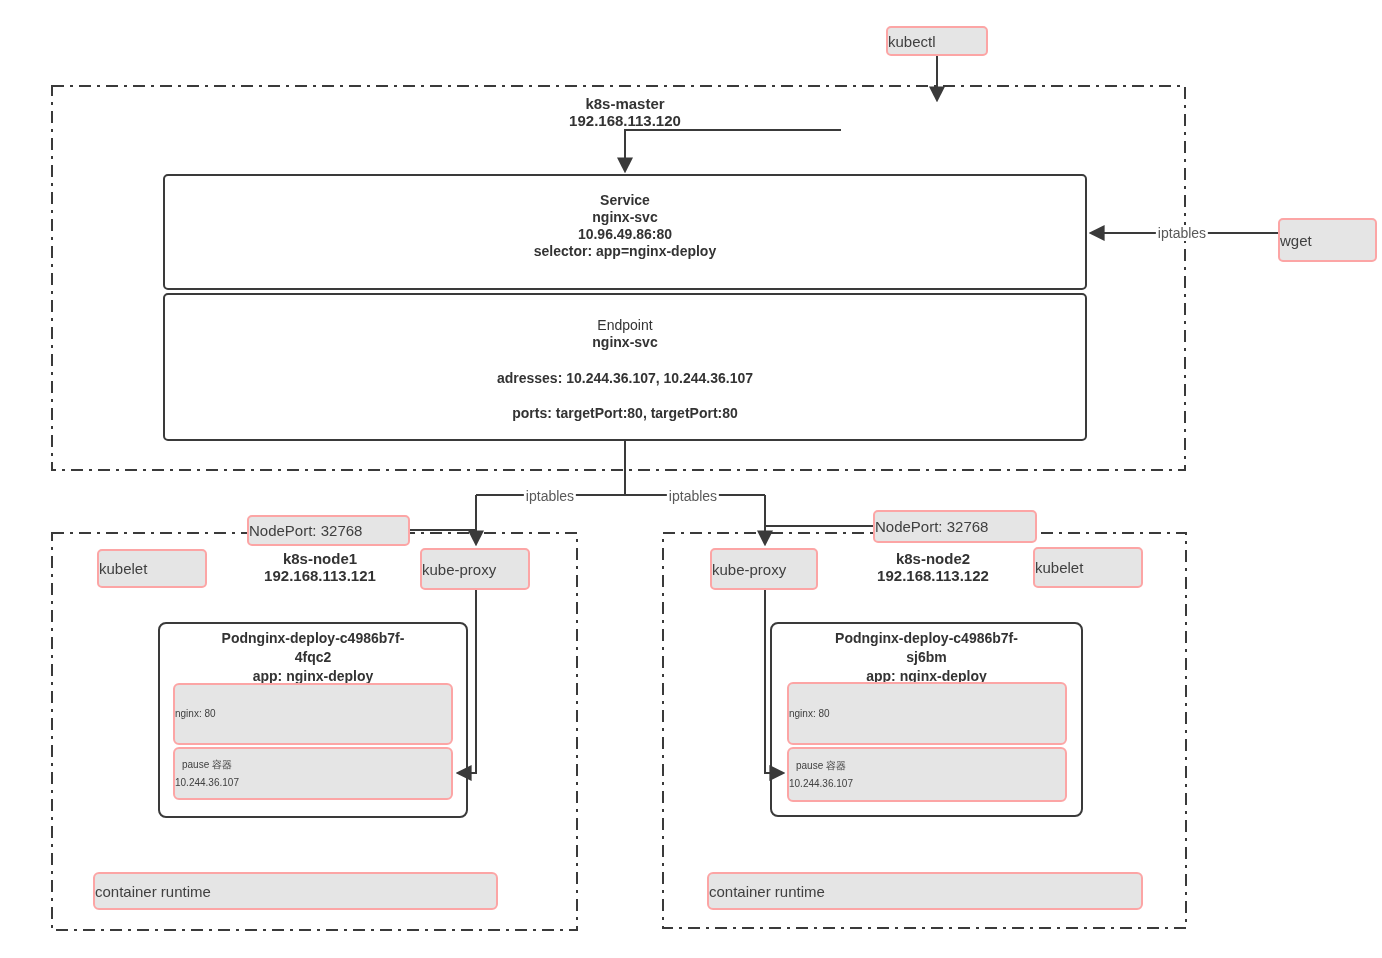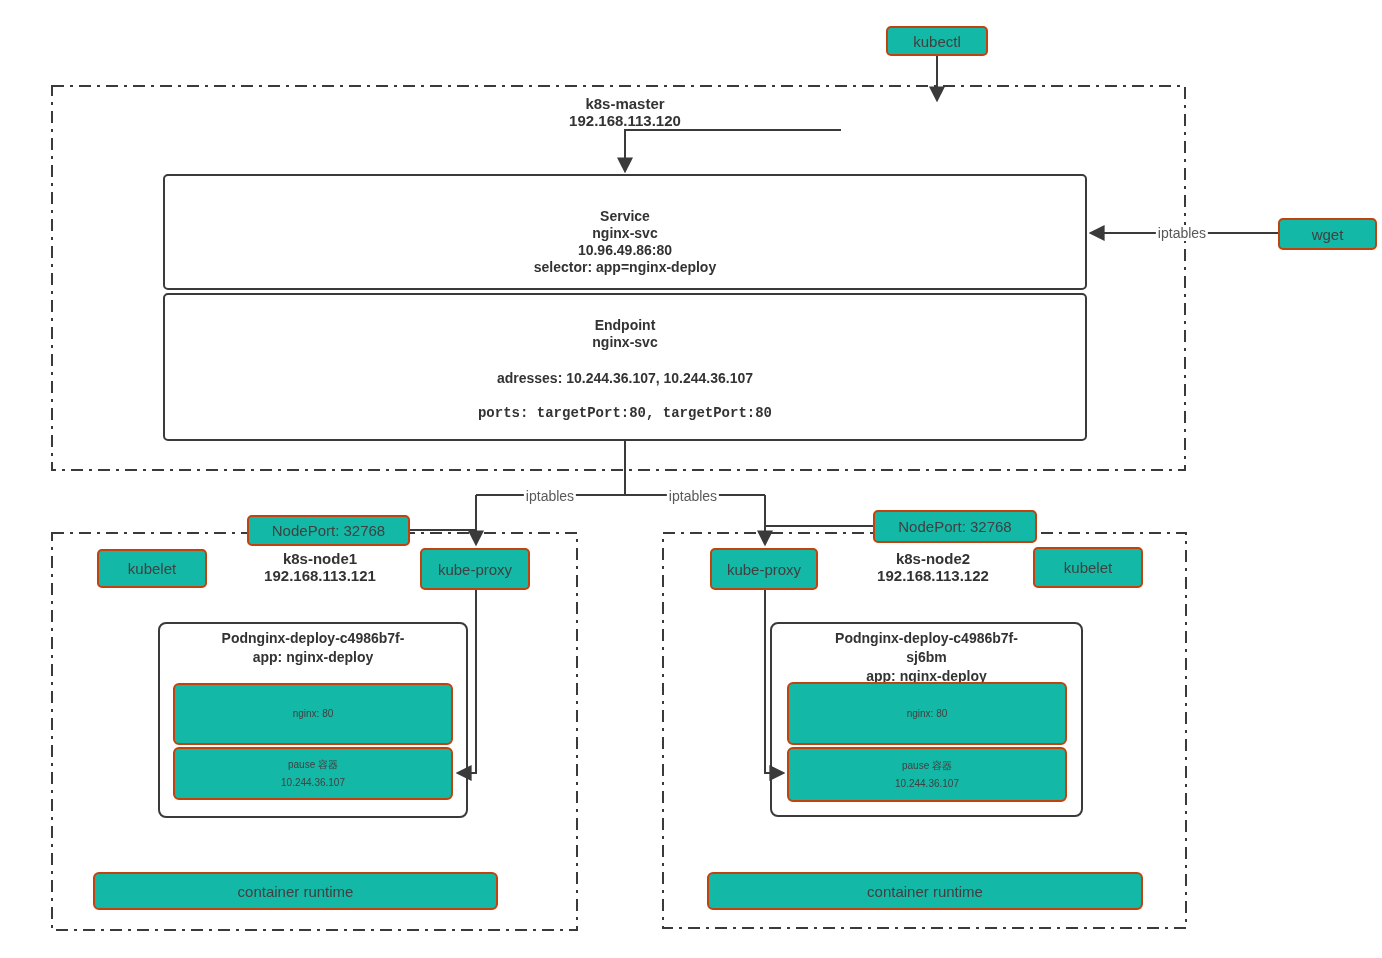--- a/index.html
+++ b/index.html
@@ -4,33 +4,33 @@
 <style>
   html,body{margin:0;padding:0;background:#fff;}
   #canvas{
     position:relative;width:1382px;height:958px;background:#ffffff;
     font-family:"Liberation Sans",sans-serif;color:#404040;overflow:hidden;
   }
   svg.layer{position:absolute;left:0;top:0;width:1382px;height:958px;pointer-events:none;}
   #dash-layer{z-index:1;}
   #line-layer{z-index:4;}
   .box{
-    position:absolute;box-sizing:border-box;background:#14b8a6;
-    border:2px solid #c2410c;border-radius:5px;
-    display:flex;align-items:center;justify-content:center;
+    position:absolute;box-sizing:border-box;background:#e5e5e5;
+    border:2px solid #fca5a5;border-radius:5px;
+    display:flex;align-items:center;
     font-size:15px;color:#404040;z-index:2;text-align:center;
   }
   .bigbox{
     position:absolute;box-sizing:border-box;background:#ffffff;
     border:2px solid #3a3a3a;border-radius:5px;z-index:2;
     text-align:center;color:#333;
   }
   .pod{border-radius:8px;}
-  .svc-lines{font-size:14px;font-weight:bold;line-height:17px;padding-top:32px;}
-  .ep-title{font-size:14px;font-weight:bold;line-height:17px;padding-top:22px;}
+  .svc-lines{font-size:14px;font-weight:bold;line-height:17px;padding-top:16px;}
+  .ep-title{font-size:14px;font-weight:normal;line-height:17px;padding-top:22px;}
   .ep-row{font-size:14px;font-weight:bold;line-height:17px;}
   .pod-title{font-size:14px;font-weight:bold;line-height:19px;padding-top:5px;color:#333;text-align:center;}
   .freelabel{
     position:absolute;z-index:3;text-align:center;color:#333;
     font-weight:bold;font-size:15px;line-height:17px;white-space:nowrap;
     transform:translateX(-50%);
   }
   .linelabel{
     position:absolute;z-index:5;background:#ffffff;color:#595959;
     font-size:14px;line-height:14px;padding:1px 2px;white-space:nowrap;
@@ -65,42 +65,42 @@
     <line x1="765" y1="495" x2="765" y2="544" stroke="#3a3a3a" stroke-width="2" marker-end="url(#arrow)"></line>
     <line x1="410" y1="530" x2="476" y2="530" stroke="#3a3a3a" stroke-width="2"></line>
     <line x1="765" y1="526" x2="873" y2="526" stroke="#3a3a3a" stroke-width="2"></line>
     <polyline points="476,590 476,773 458,773" fill="none" stroke="#3a3a3a" stroke-width="2" marker-end="url(#arrow)"></polyline>
     <polyline points="765,590 765,773 783,773" fill="none" stroke="#3a3a3a" stroke-width="2" marker-end="url(#arrow)"></polyline>
   </svg>
 
   <div class="box" style="left:886px;top:26px;width:102px;height:30px;">
     <span>kubectl</span>
   </div>
-  <div class="box" style="left:1278px;top:218px;width:99px;height:32px;">
+  <div class="box" style="left:1278px;top:218px;width:99px;height:44px;">
     <span>wget</span>
   </div>
 
   <div class="freelabel" style="left:625px;top:95px;">
     <div>k8s-master</div>
     <div>192.168.113.120</div>
   </div>
 
 
   <div class="bigbox svc-lines" style="left:163px;top:174px;width:924px;height:116px;">
     <div>Service</div>
     <div>nginx-svc</div>
     <div>10.96.49.86:80</div>
     <div>selector: app=nginx-deploy</div>
   </div>
 
   <div class="bigbox" style="left:163px;top:293px;width:924px;height:148px;">
     <div class="ep-title">Endpoint</div>
     <div class="ep-row">nginx-svc</div>
     <div class="ep-row" style="margin-top:19px;">adresses: 10.244.36.107, 10.244.36.107</div>
-    <div class="ep-row" style="margin-top:18px;font-family:Liberation Mono, monospace;">ports: targetPort:80, targetPort:80</div>
+    <div class="ep-row" style="margin-top:18px;">ports: targetPort:80, targetPort:80</div>
   </div>
 
   <div class="linelabel" style="left:1182px;top:233px;">iptables</div>
   <div class="linelabel" style="left:550px;top:496px;">iptables</div>
   <div class="linelabel" style="left:693px;top:496px;">iptables</div>
 
   <div class="box" style="left:247px;top:515px;width:163px;height:31px;z-index:3;">
     <span>NodePort: 32768</span>
   </div>
   <div class="box" style="left:873px;top:510px;width:164px;height:33px;z-index:3;">
@@ -114,20 +114,21 @@
   <div class="box" style="left:97px;top:549px;width:110px;height:39px;">
     <span>kubelet</span>
   </div>
   <div class="box" style="left:420px;top:548px;width:110px;height:42px;">
     <span>kube-proxy</span>
   </div>
 
   <div class="bigbox pod" style="left:158px;top:622px;width:310px;height:196px;">
     <div class="pod-title">
       <div>Podnginx-deploy-c4986b7f-</div>
+      <div>4fqc2</div>
       <div>app: nginx-deploy</div>
     </div>
   </div>
   <div class="box" style="left:173px;top:683px;width:280px;height:62px;border-radius:6px;">
     <span class="inner-label">nginx: 80</span>
   </div>
   <div class="box" style="left:173px;top:747px;width:280px;height:53px;border-radius:6px;">
     <span class="inner-label">
       <span style="display:block;">pause 容器</span>
       <span style="display:block;">10.244.36.107</span>

